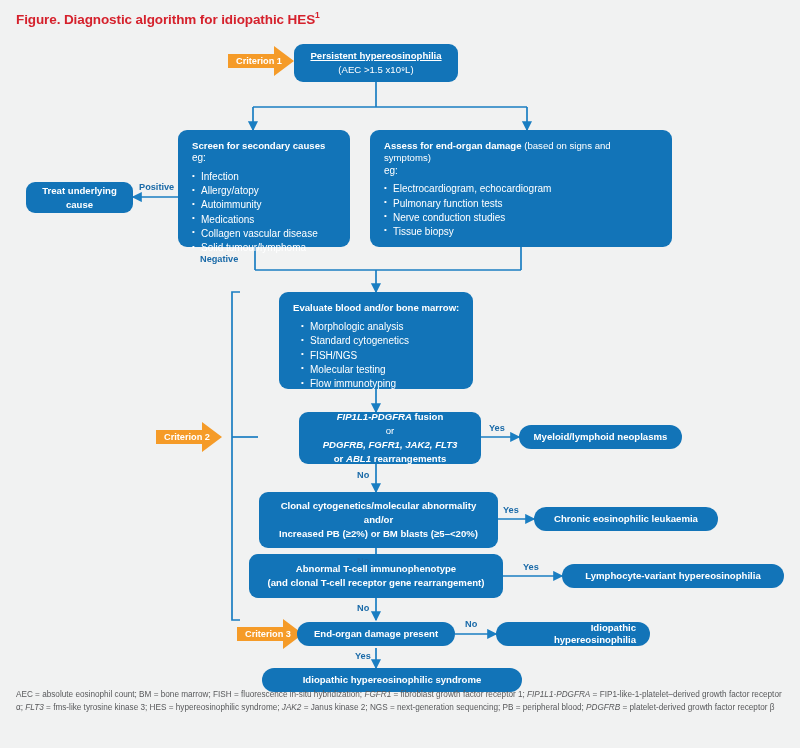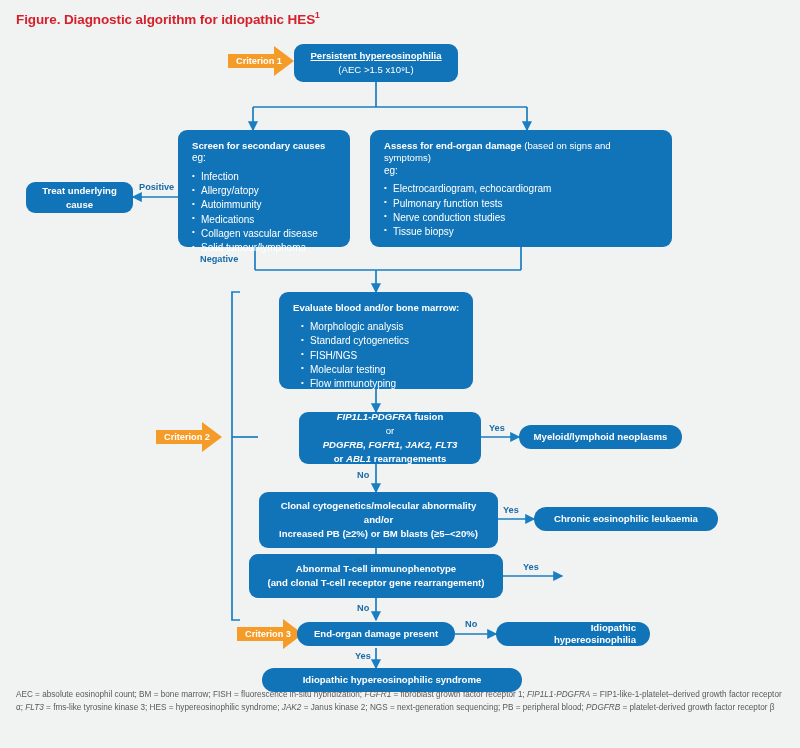--- a/index.html
+++ b/index.html
@@ -211,20 +211,23 @@
     <span class="pill-text">Chronic eosinophilic leukaemia</span>
   </div>
 
   <div class="node rect center" style="left:249px;top:554px;width:254px;height:44px;">
     <div class="lines-text">
       <span>Abnormal T-cell immunophenotype</span><br>
       <span>(and clonal T-cell receptor gene rearrangement)</span>
     </div>
   </div>
 
+  <div class="node pill center" style="left:562px;top:564px;width:222px;height:24px;">
+    <span class="pill-text">Lymphocyte-variant hypereosinophilia</span>
+  </div>
 
   <div class="criterion" style="left:237px;top:619px;width:66px;height:30px;">
     <svg width="66" height="30" viewBox="0 0 66 30">
       <path d="M0,8 L46,8 L46,0 L66,15 L46,30 L46,22 L0,22 Z" fill="#f59b28"></path>
     </svg>
     <span class="clabel">Criterion 3</span>
   </div>
 
   <div class="node pill center" style="left:297px;top:622px;width:158px;height:24px;">
     <span class="pill-text">End-organ damage present</span>

